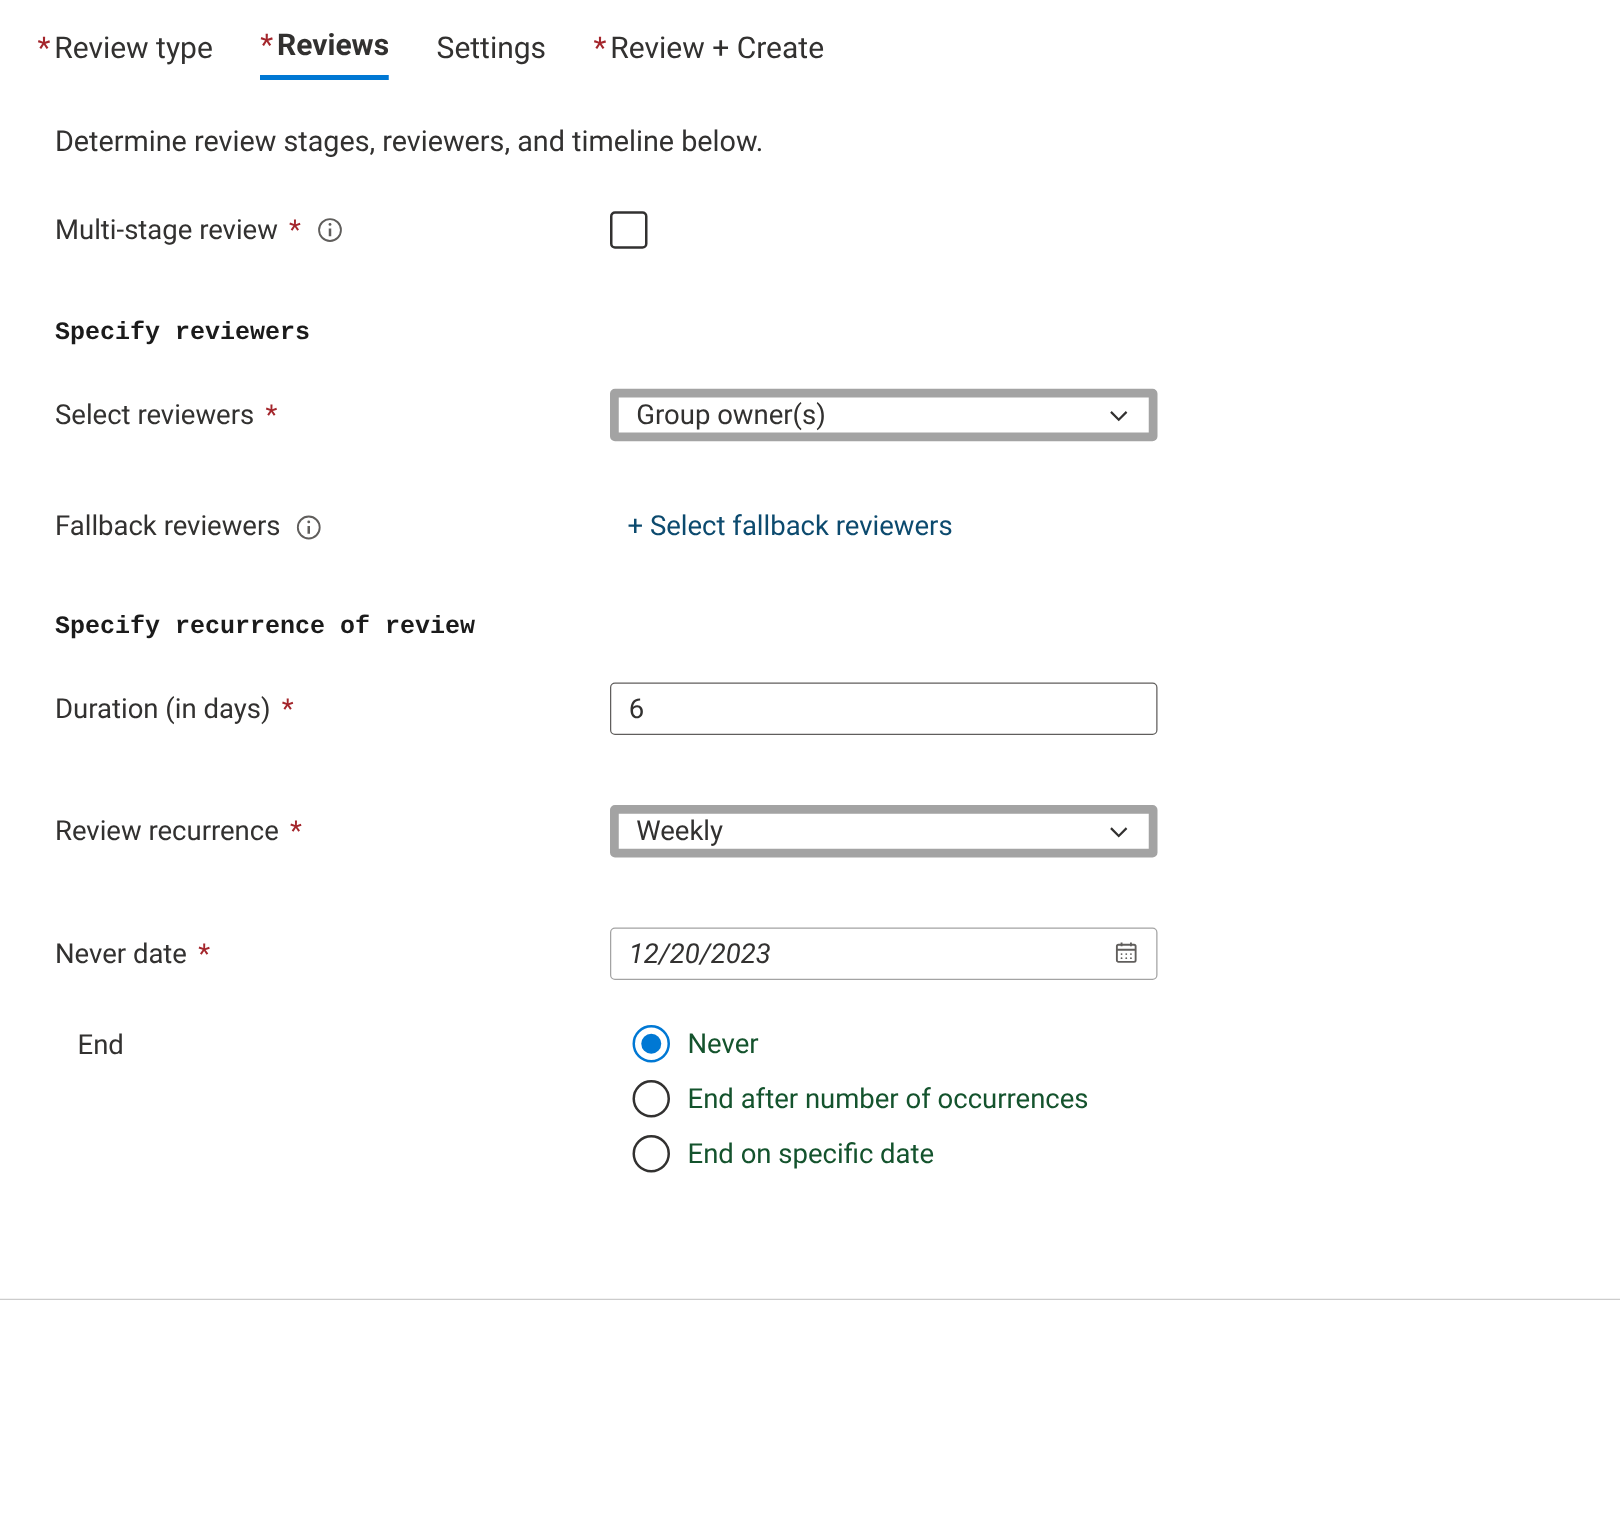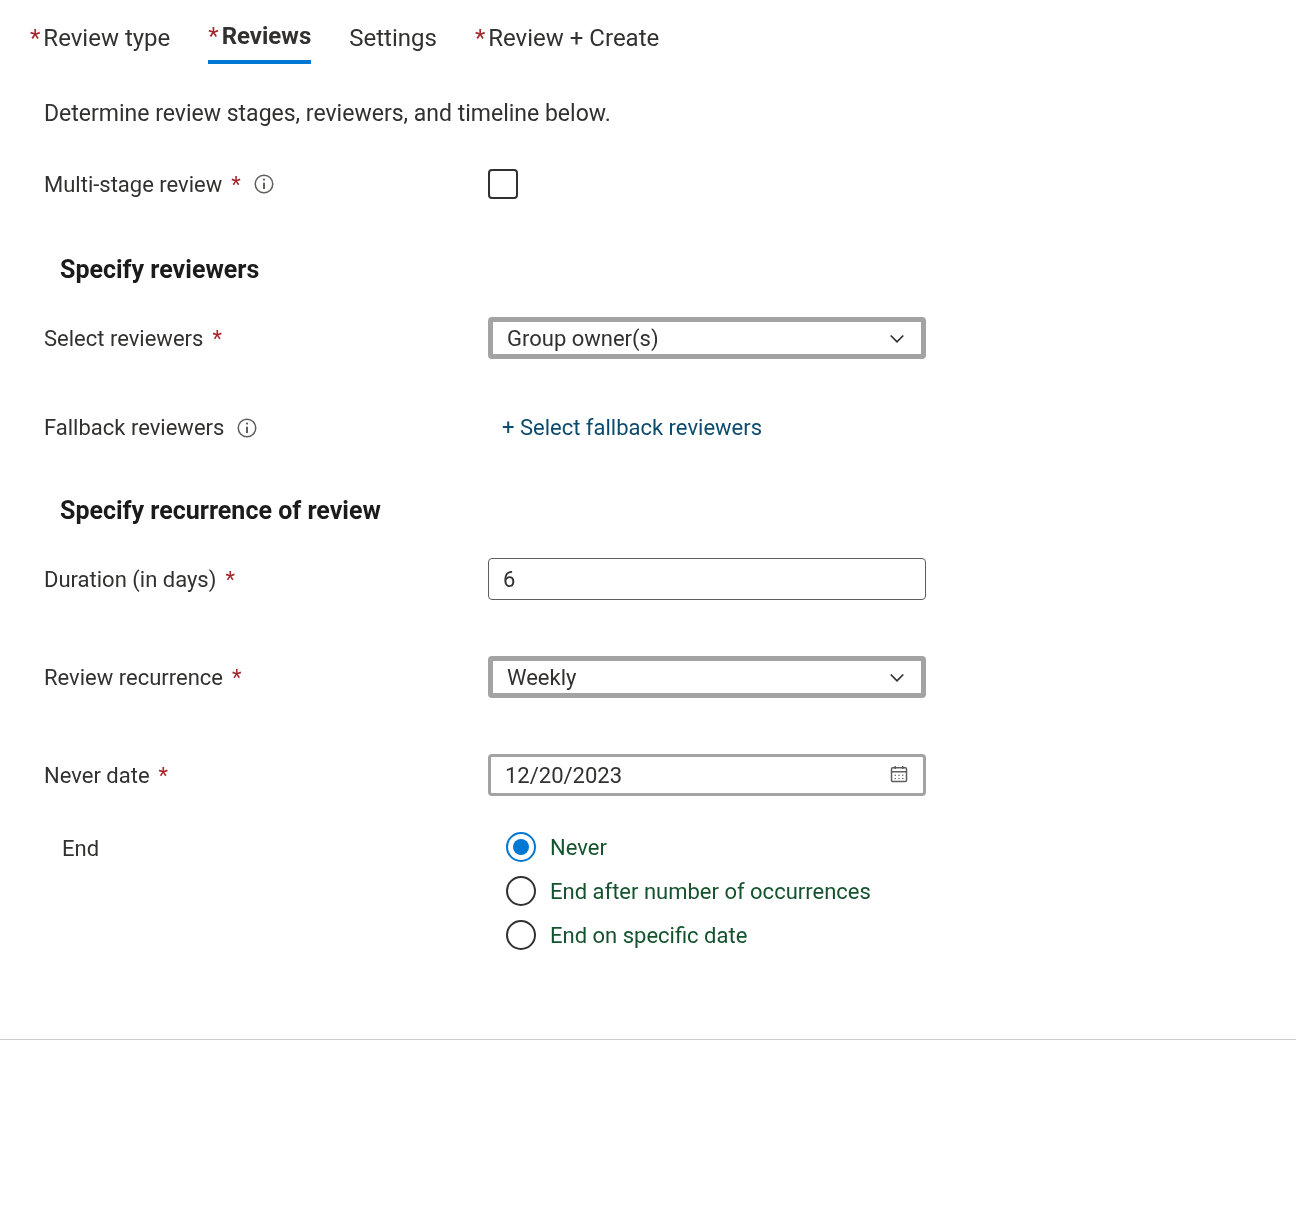--- a/index.html
+++ b/index.html
@@ -79,31 +79,32 @@
     .checkbox {
       width: 30px;
       height: 30px;
       border: 2px solid #323130;
       border-radius: 4px;
       background: #fff;
       cursor: pointer;
     }
 
     .section-heading {
-      font-size: 25px;
+      font-size: 20px;
       font-weight: 700;
       color: #1b1b1b;
-      margin-left: 30px;
+      margin-left: 14px;
       margin-bottom: 30px;
+      font-family: Liberation Mono, monospace;
     }
 
     .select-box {
       width: 438px;
       height: 42px;
-      border: 5px solid #a3a3a3;
+      border: 7px solid #a3a3a3;
       border-radius: 4px;
       background: #fff;
       display: flex;
       align-items: center;
       justify-content: space-between;
       padding: 0 14px;
       font-size: 22px;
       color: #323130;
       cursor: pointer;
     }
@@ -126,29 +127,30 @@
       border-radius: 4px;
       padding: 0 14px;
       font-size: 22px;
       color: #323130;
       font-family: inherit;
     }
 
     .date-input {
       width: 438px;
       height: 42px;
-      border: 3px solid #a3a3a3;
+      border: 1px solid #a3a3a3;
       border-radius: 4px;
       padding: 0 12px 0 14px;
       font-size: 22px;
       color: #323130;
       display: flex;
       align-items: center;
       justify-content: space-between;
       cursor: pointer;
+      font-style: italic;
     }
     .cal-icon { width: 22px; height: 22px; }
 
     .radio-group {
       display: flex;
       flex-direction: column;
       gap: 14px;
     }
     .radio-row {
       display: flex;

